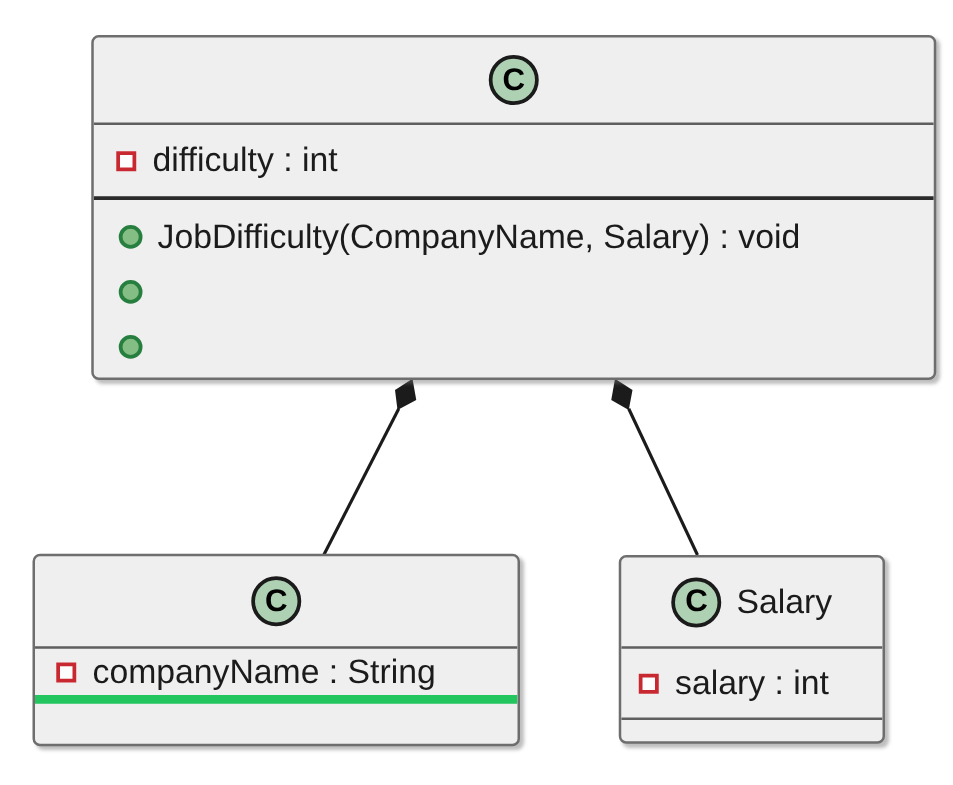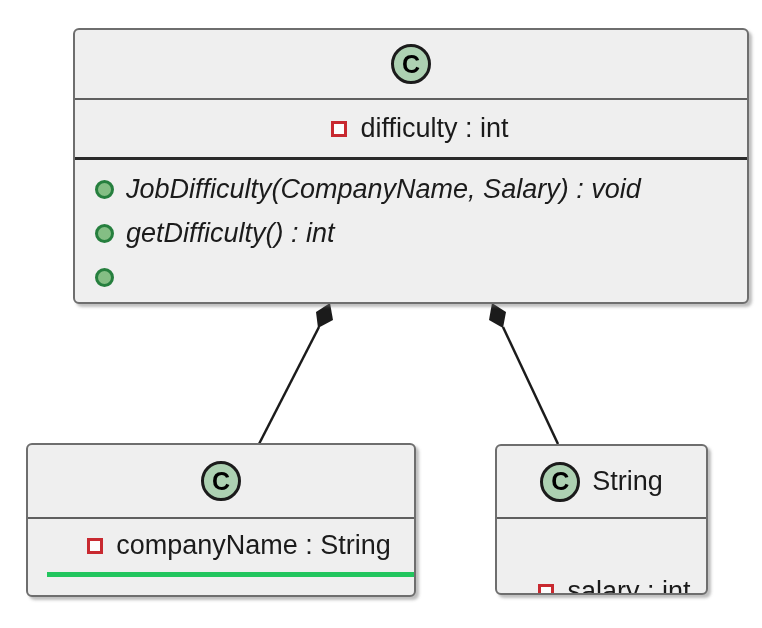--- a/index.html
+++ b/index.html
@@ -50,21 +50,20 @@
     display: flex;
     align-items: center;
     justify-content: center;
     font-weight: bold;
     font-size: 25px;
     color: #000000;
     flex: 0 0 auto;
   }
   .compartment {
     box-sizing: border-box;
-    justify-content: center;
   }
   .member-row {
     display: flex;
     align-items: center;
     font-size: 27px;
     white-space: nowrap;
   }
   .icon-private {
     display: inline-block;
     width: 16px;
@@ -93,45 +92,43 @@
   #class-jobdifficulty .fields {
     height: 60px;
     display: flex;
     align-items: center;
     padding-left: 18px;
     border-bottom: 3px solid #2a2a2a;
   }
   #class-jobdifficulty .methods {
     padding: 7px 0 0 20px;
   }
-  #class-jobdifficulty .methods .member-row { height: 44px; font-style: italic; }
+  #class-jobdifficulty .methods .member-row { height: 44px; }
 
   
   #class-companyname { left: 26px; top: 443px; width: 390px; height: 154px; }
   #class-companyname .uml-title { height: 74px; }
   #class-companyname .fields {
-    height: 58px;
+    height: 44px;
     display: flex;
     align-items: center;
     padding-left: 17px;
-    border-bottom: 5px solid #22c55e;
-    margin-left: 19px;
+    border-bottom: 7px solid #22c55e;
   }
   #class-companyname .methods { height: 16px; }
 
   
   #class-salary { left: 495px; top: 444px; width: 213px; height: 151px; }
   #class-salary .uml-title { height: 73px; }
   #class-salary .fields {
     height: 57px;
     display: flex;
     align-items: center;
-    padding-left: 26px;
+    padding-left: 14px;
     border-bottom: 2px solid #5f5f5f;
-    margin-top: 45px;
   }
   #class-salary .methods { height: 15px; }
 </style>
 </head>
 <body>
 
 <div class="canvas">
 
   <svg class="connector-layer" viewBox="0 0 762 628" xmlns="http://www.w3.org/2000/svg">
     <g>
@@ -154,21 +151,20 @@
         <span>difficulty : int</span>
       </div>
     </div>
     <div class="compartment methods">
       <div class="member-row">
         <span class="icon-public"></span>
         <span>JobDifficulty(CompanyName, Salary) : void</span>
       </div>
       <div class="member-row">
         <span class="icon-public"></span>
-        <span>getDifficulty() : int</span>
       </div>
       <div class="member-row">
         <span class="icon-public"></span>
       </div>
     </div>
   </div>
 
   <div class="uml-class" id="class-companyname">
     <div class="uml-title">
       <span class="class-circle">C</span>
@@ -178,21 +174,21 @@
         <span class="icon-private"></span>
         <span>companyName : String</span>
       </div>
     </div>
     <div class="compartment methods"></div>
   </div>
 
   <div class="uml-class" id="class-salary">
     <div class="uml-title">
       <span class="class-circle">C</span>
-      <span>String</span>
+      <span>Salary</span>
     </div>
     <div class="compartment fields">
       <div class="member-row">
         <span class="icon-private"></span>
         <span>salary : int</span>
       </div>
     </div>
     <div class="compartment methods"></div>
   </div>
 

